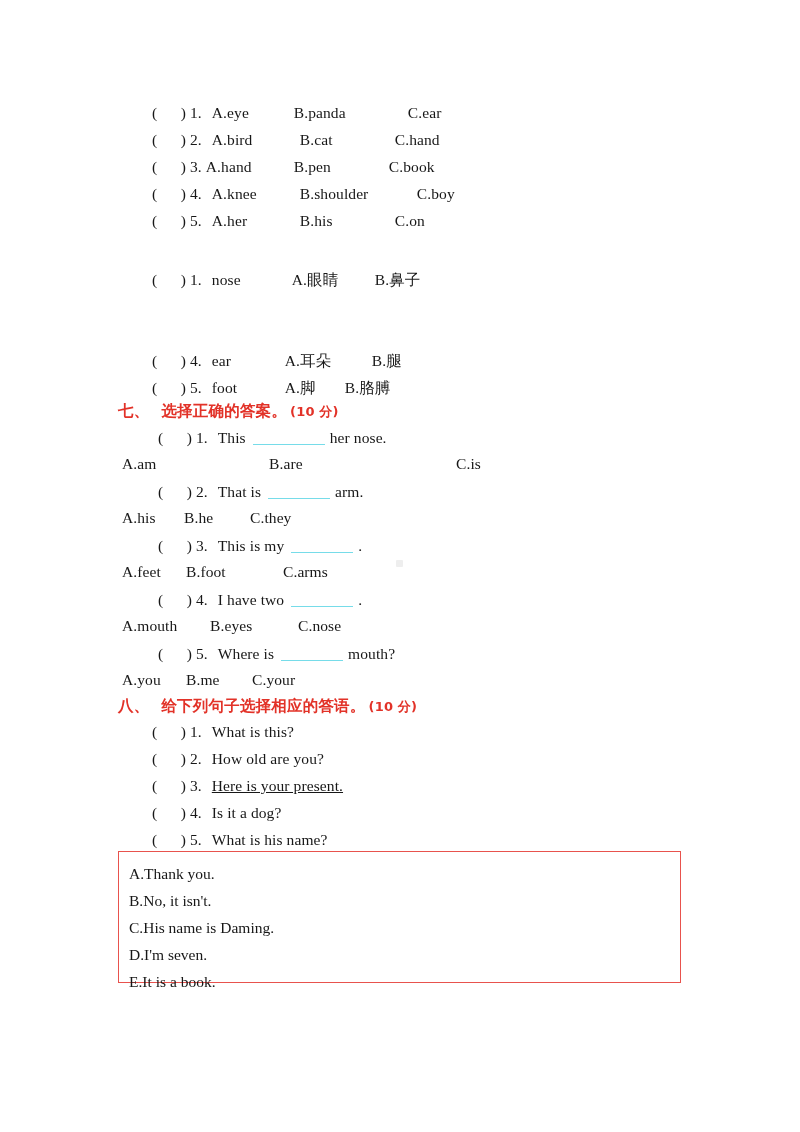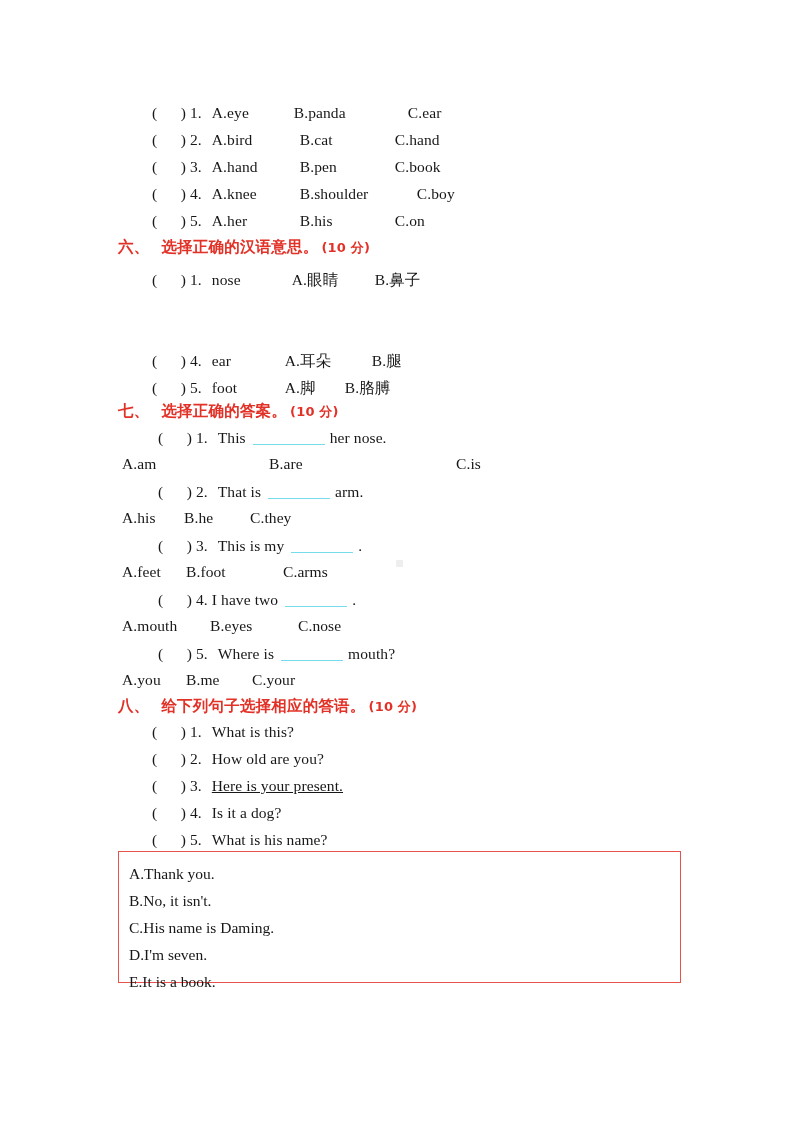--- a/index.html
+++ b/index.html
@@ -123,44 +123,41 @@
     <span class="brk"></span>
     <span>2.</span>
     <span class="opt" style="width:84px;margin-left:6px;">A.bird</span>
     <span class="opt" style="width:91px;">B.cat</span>
     <span class="opt">C.hand</span>
   </div>
 
   <div class="row" style="left:152px; top:159px;">
     <span class="brk"></span>
     <span>3.</span>
-    <span class="opt" style="width:84px;margin-left:6px;">A.hand</span>
+    <span class="opt" style="width:84px;">A.hand</span>
     <span class="opt" style="width:91px;">B.pen</span>
     <span class="opt">C.book</span>
   </div>
 
   <div class="row" style="left:152px; top:186px;">
     <span class="brk"></span>
     <span>4.</span>
     <span class="opt" style="width:84px;margin-left:6px;">A.knee</span>
     <span class="opt" style="width:113px;">B.shoulder</span>
     <span class="opt">C.boy</span>
   </div>
 
   <div class="row" style="left:152px; top:213px;">
     <span class="brk"></span>
     <span>5.</span>
     <span class="opt" style="width:84px;margin-left:6px;">A.her</span>
     <span class="opt" style="width:91px;">B.his</span>
     <span class="opt">C.on</span>
   </div>
 
-  <div class="heading" style="left:118px; top:240px;">
-    <span class="num">六、</span><span>选择正确的汉语意思。</span><span class="score">(10 分)</span>
-  </div>
 
   <div class="row" style="left:152px; top:272px;">
     <span class="brk"></span>
     <span>1.</span>
     <span class="opt" style="width:76px;margin-left:6px;">nose</span>
     <span class="opt" style="width:79px;">A.眼睛</span>
     <span class="opt">B.鼻子</span>
   </div>
 
 
@@ -220,21 +217,21 @@
   </div>
   <div class="row" style="left:122px; top:564px;">
     <span class="opt" style="width:60px;">A.feet</span>
     <span class="opt" style="width:93px;">B.foot</span>
     <span class="opt">C.arms</span>
   </div>
 
   <div class="row" style="left:158px; top:591px;">
     <span class="brk"></span>
     <span>4.</span>
-    <span style="">I have two</span>
+    <span style="margin-left:6px;">I have two</span>
     <span class="blank" style="width:62px;"></span>
     <span>.</span>
   </div>
   <div class="row" style="left:122px; top:618px;">
     <span class="opt" style="width:84px;">A.mouth</span>
     <span class="opt" style="width:84px;">B.eyes</span>
     <span class="opt">C.nose</span>
   </div>
 
   <div class="row" style="left:158px; top:645px;">

